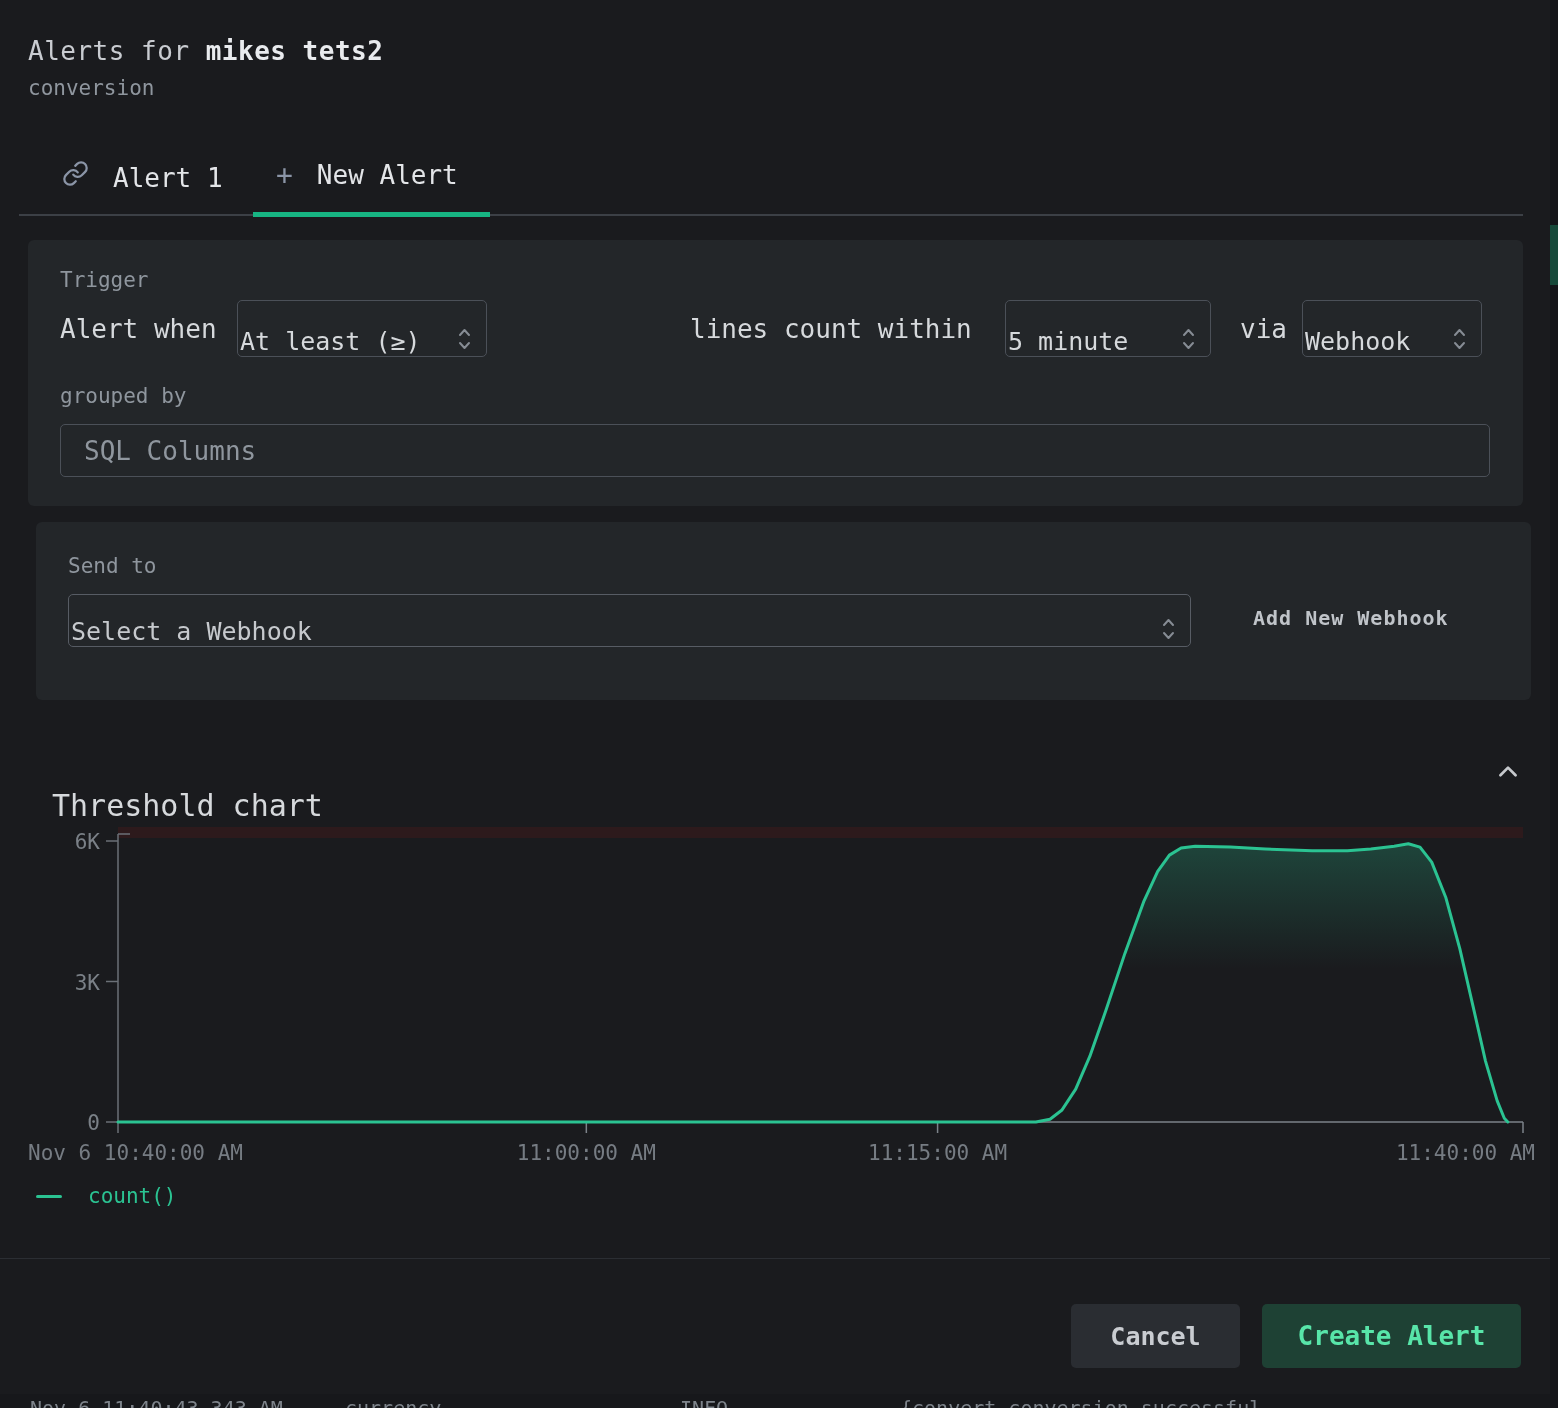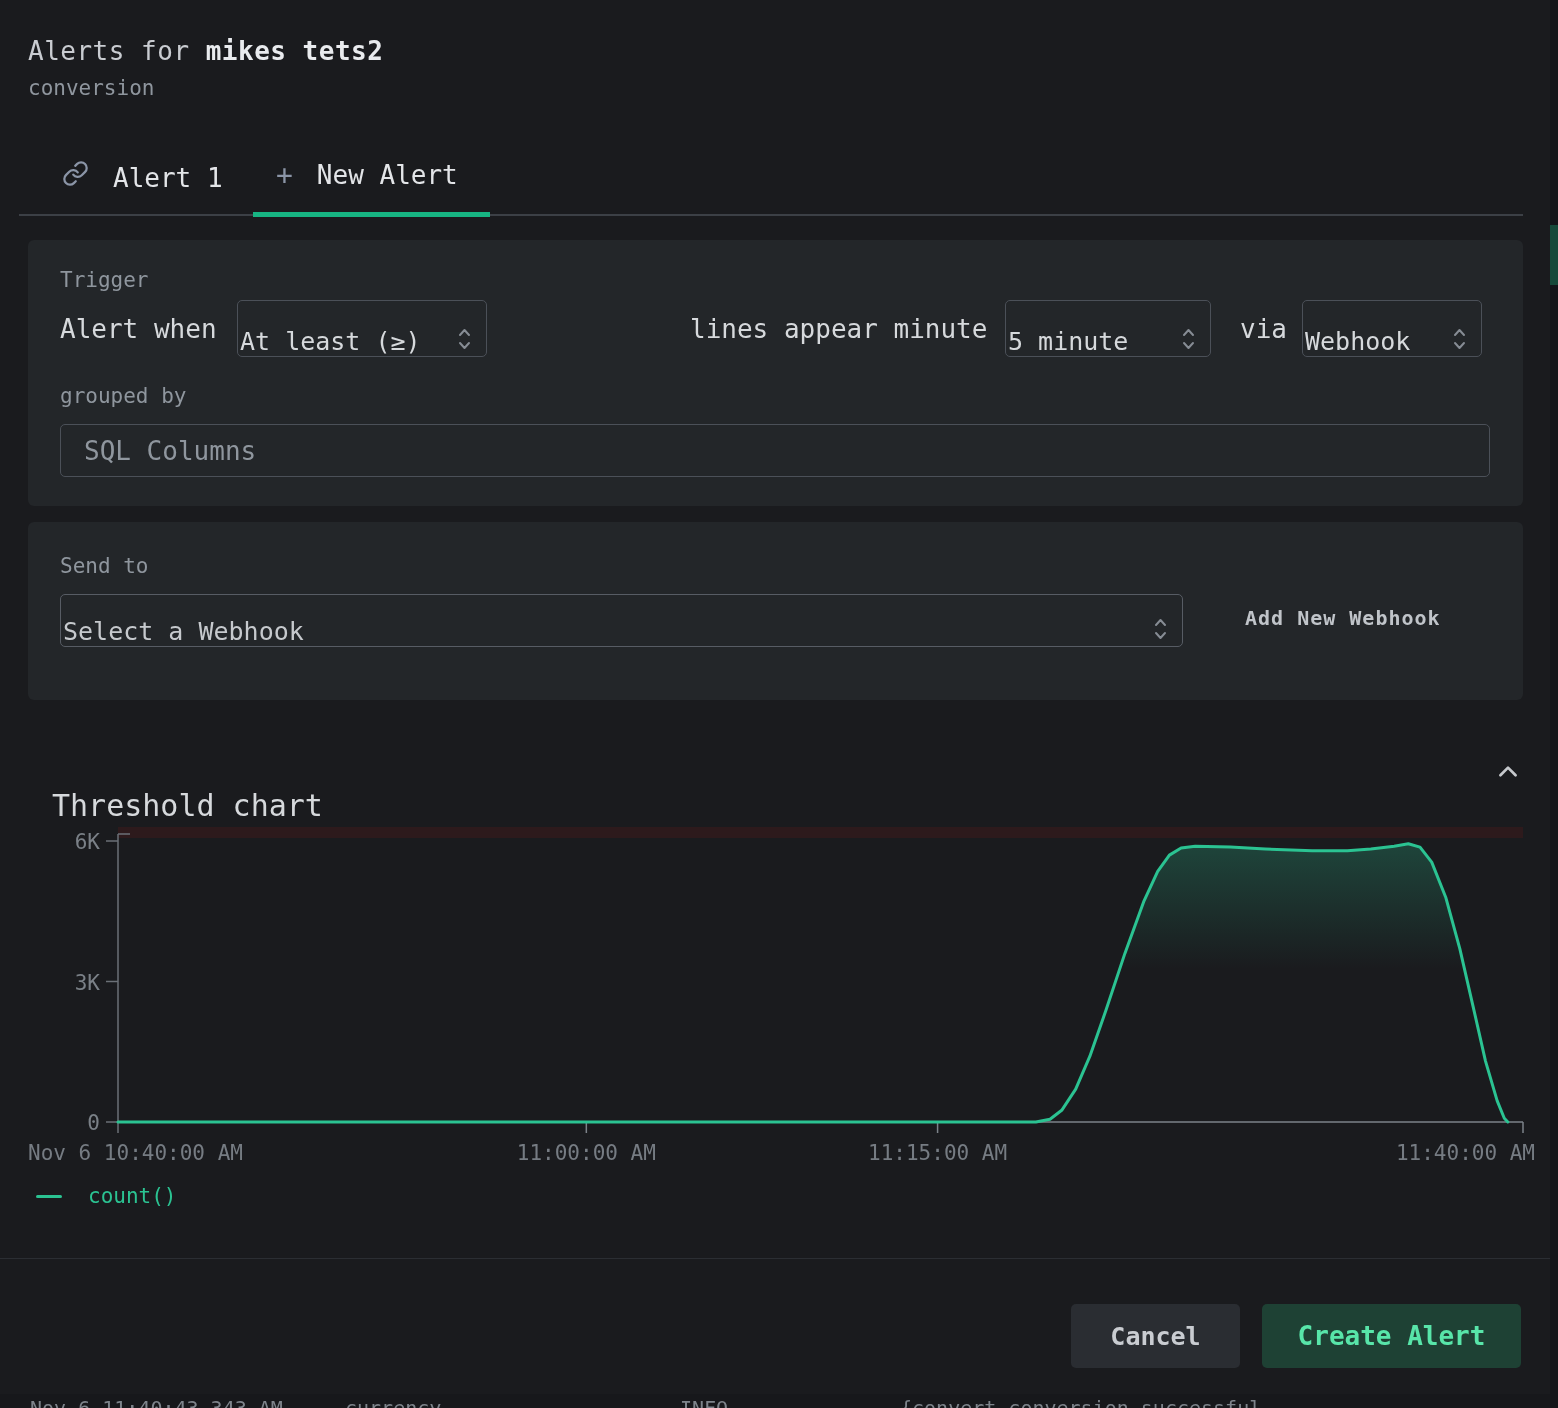--- a/index.html
+++ b/index.html
@@ -23,21 +23,21 @@
   .tab{display:flex;align-items:flex-end;gap:24px;font-size:26px;color:#e3e5e8;cursor:pointer}
   #tab-alert1{left:62px;top:160px}
   #tab-new{left:276px;top:160px}
   .tab .plus{color:#8b95a7;font-size:28px;line-height:1}
   #tab-line{left:19px;top:214px;width:1504px;height:2px;background:#3c4046}
   #tab-underline{left:253px;top:212px;width:237px;height:5px;background:var(--accent)}
 
   
   .panel{background:var(--panel-bg);border-radius:6px}
   #trigger-panel{left:28px;top:240px;width:1495px;height:266px}
-  #send-panel{left:28px;top:522px;width:1495px;height:178px}
+  #send-panel{left:36px;top:522px;width:1495px;height:178px}
   .section-label{font-size:21px;color:var(--text-muted)}
 
   .token{font-size:26px;color:var(--text-primary)}
   .selectbox{display:flex;align-items:flex-end;justify-content:space-between;
     border:1.5px solid var(--border);border-radius:5px;height:57px;padding:0 14px 0 2px;cursor:pointer}
   .selectbox .val{font-size:25px;color:var(--text-primary);white-space:nowrap}
   .updown{flex:0 0 auto;margin-left:10px}
 
   #number-wrap{left:482px;top:60px;width:157px;height:57px;border:1.5px solid var(--border);
     border-radius:5px;display:flex;overflow:hidden}
@@ -113,21 +113,21 @@
       <span class="val">At least (≥)</span>
       <span class="updown">
         <svg width="15" height="26" viewBox="0 0 15 26" fill="none" stroke="#868c94" stroke-width="2" stroke-linecap="round" stroke-linejoin="round">
           <polyline points="3,9 7.5,4 12,9"></polyline>
             <polyline points="3,17 7.5,22 12,17"></polyline>
         </svg>
       </span>
     </div>
 
 
-    <span class="abs token" style="left:662px;top:74px">lines appear minute</span>
+    <span class="abs token" style="left:662px;top:74px">lines count within</span>
 
     <div class="abs selectbox" style="left:977px;top:60px;width:206px">
       <span class="val">5 minute</span>
       <span class="updown">
         <svg width="15" height="26" viewBox="0 0 15 26" fill="none" stroke="#868c94" stroke-width="2" stroke-linecap="round" stroke-linejoin="round">
           <polyline points="3,9 7.5,4 12,9"></polyline>
             <polyline points="3,17 7.5,22 12,17"></polyline>
         </svg>
       </span>
     </div>

